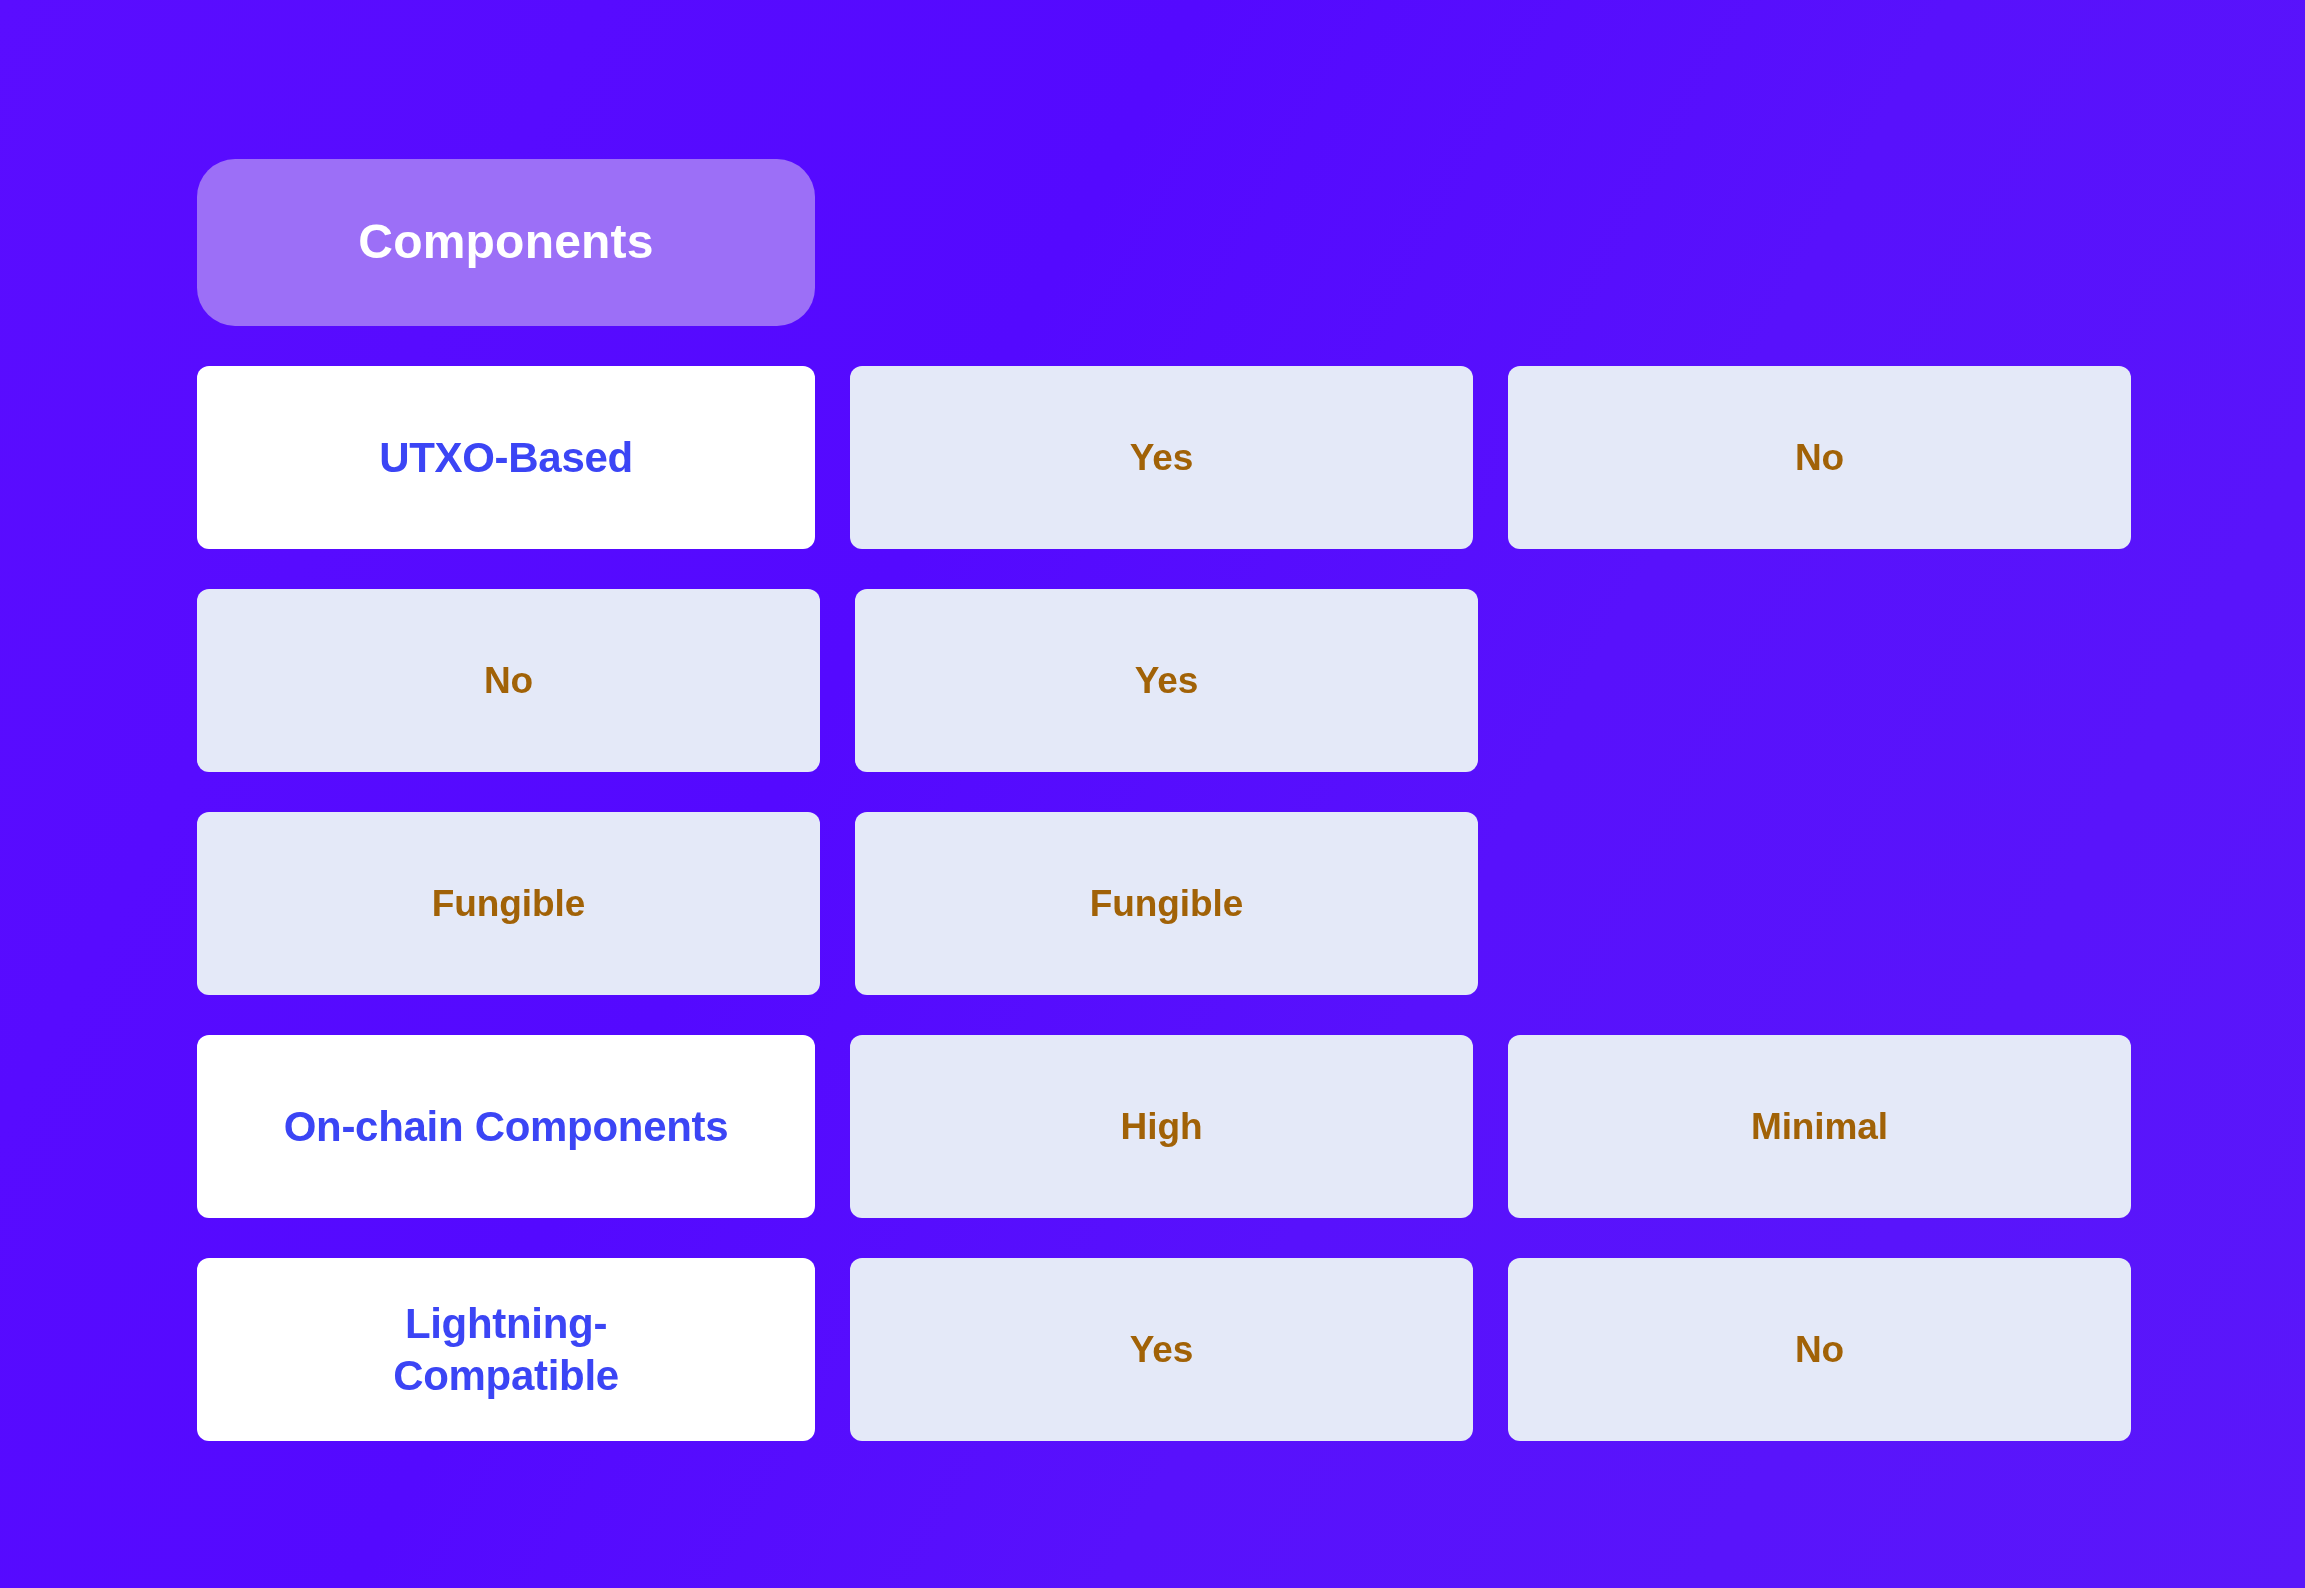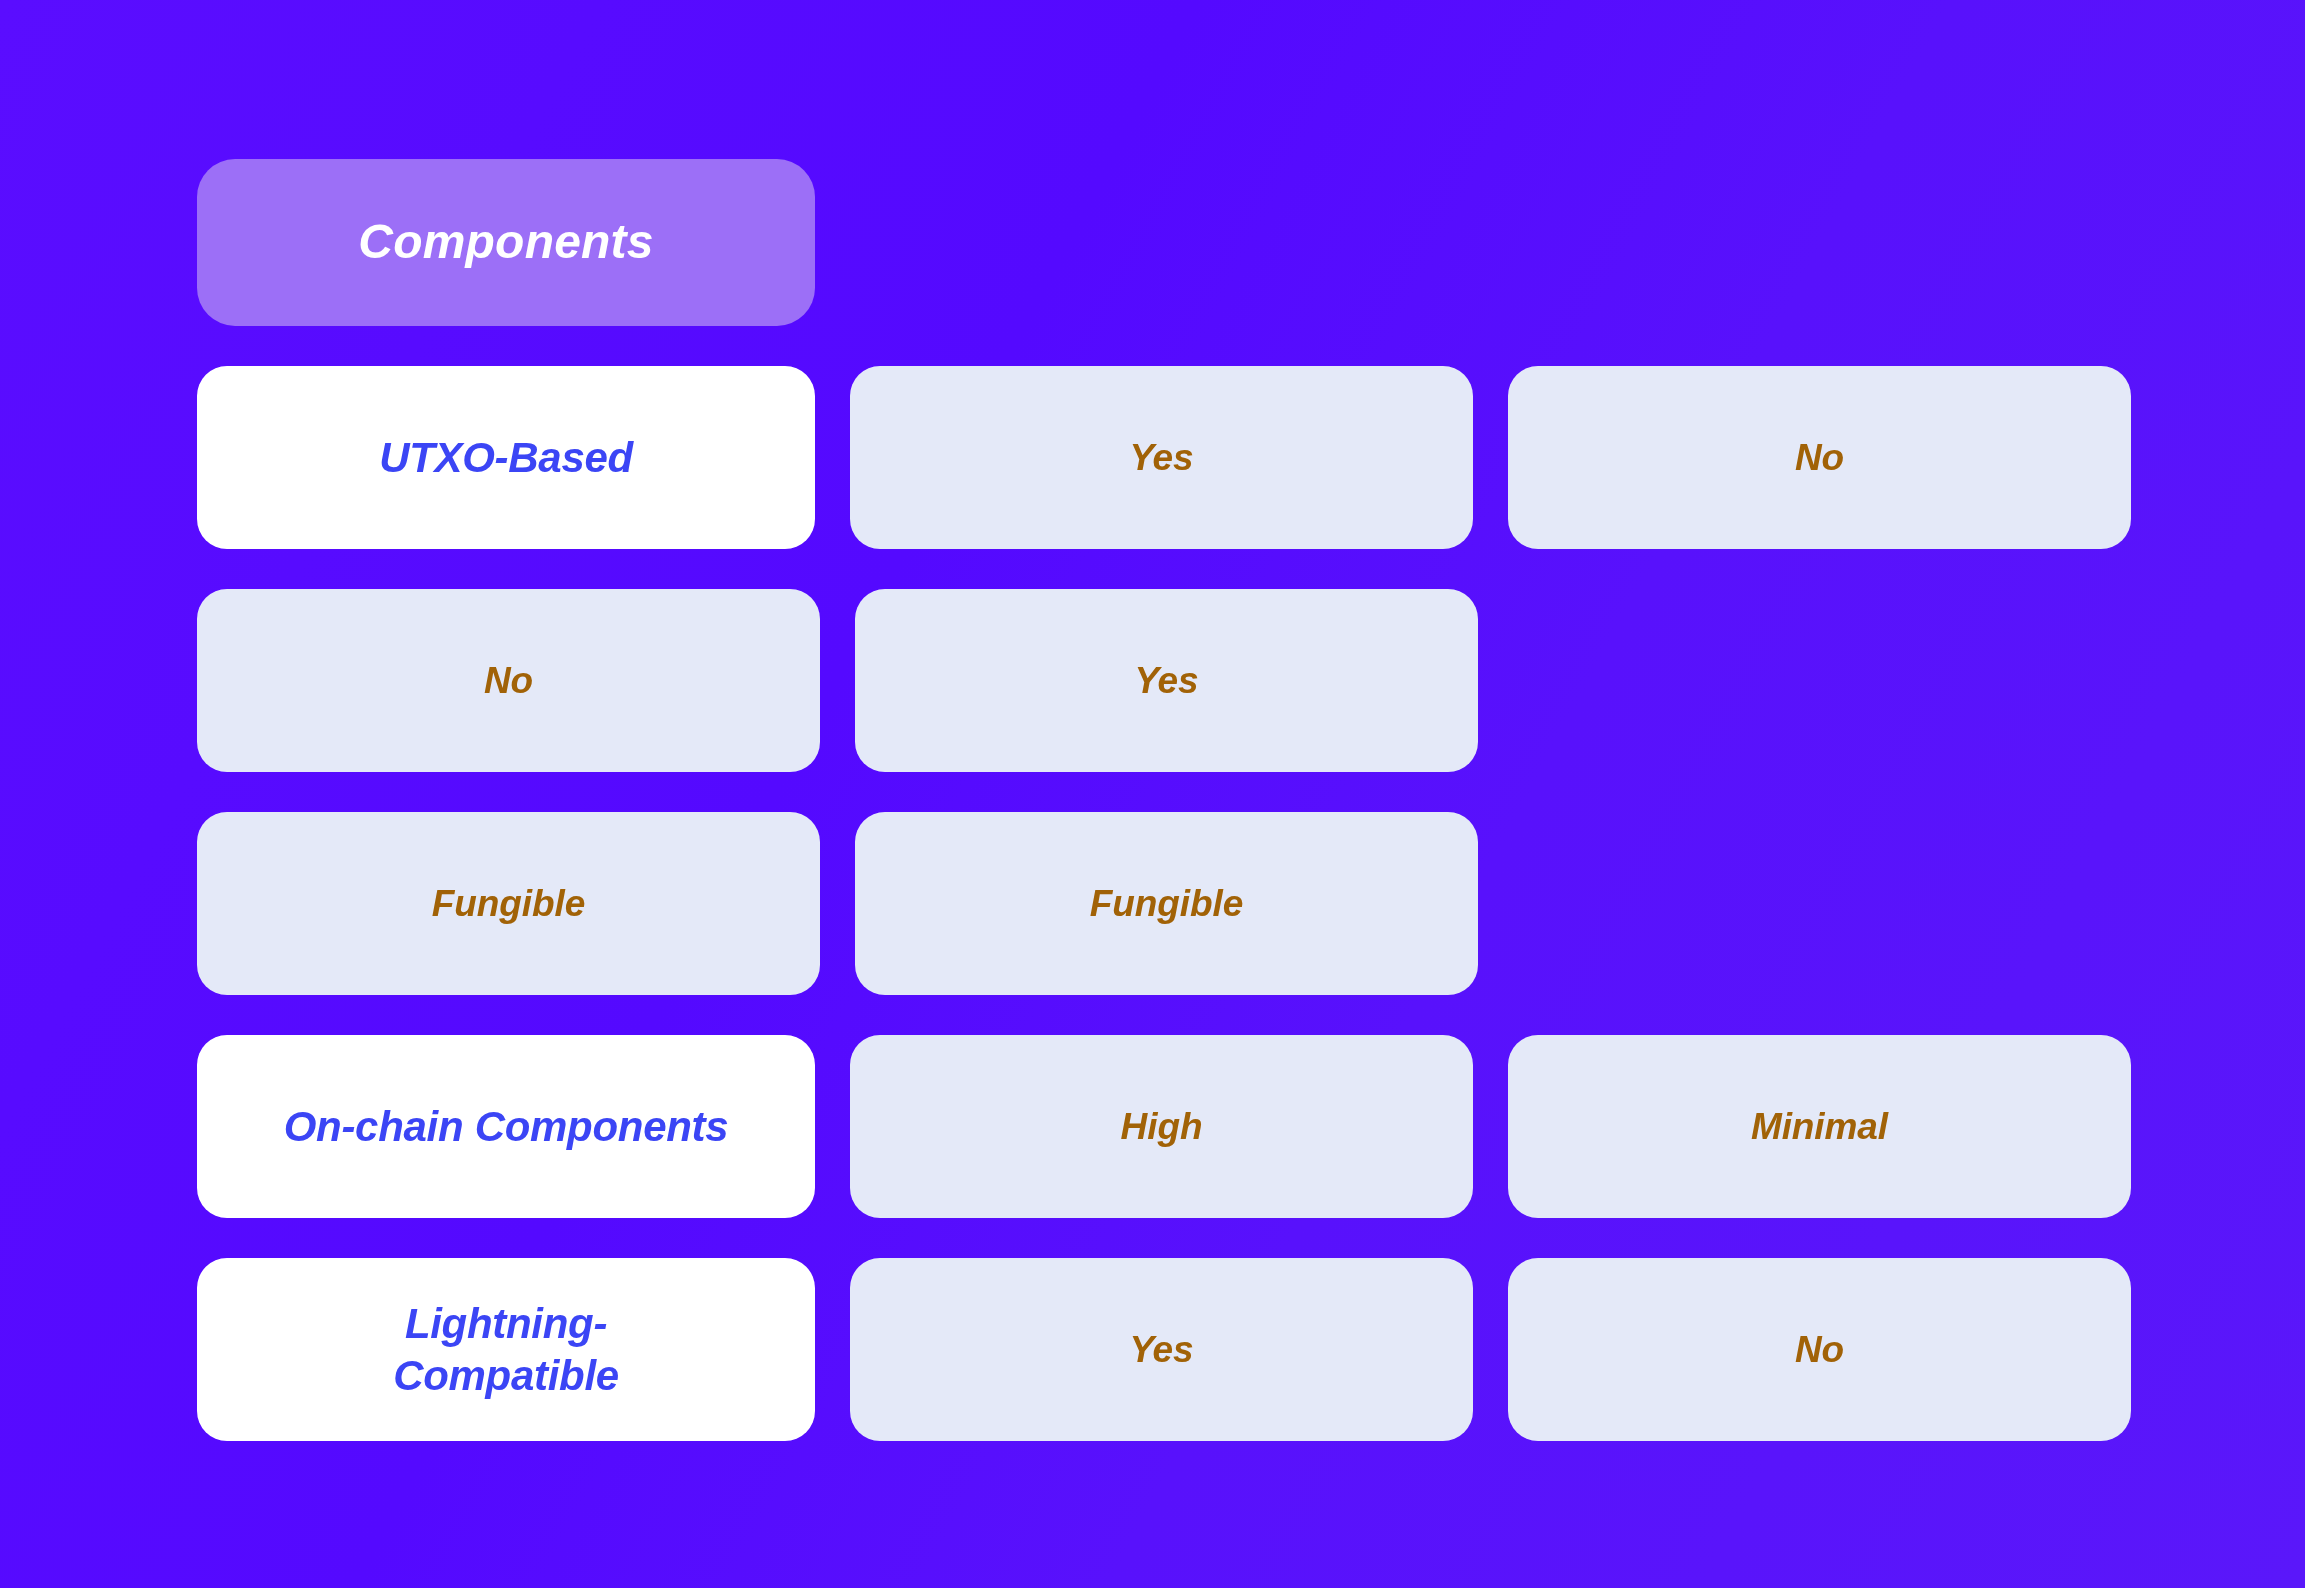--- a/index.html
+++ b/index.html
@@ -16,37 +16,36 @@
 
   .board {
     position: absolute;
     left: 197px;
     top: 159px;
     width: 1917px;
     height: 1283px;
     display: flex;
     flex-direction: column;
     row-gap: 40px;
-    font-style: italic;
   }
 
   .row {
     display: flex;
     column-gap: 35px;
     flex: 1 1 0;
     min-height: 0;
   }
 
   .cell {
     display: flex;
     align-items: center;
     justify-content: center;
     text-align: center;
     box-sizing: border-box;
-    border-radius: 30px;
+    border-radius: 12px;
     padding: 5.8px 25px;
     line-height: 1.22;
   }
 
   
   .col-label  { flex: 0 0 618px; }
   .col-value  { flex: 0 0 623px; }
 
   
   .row-header { flex: 0 0 167px; }

